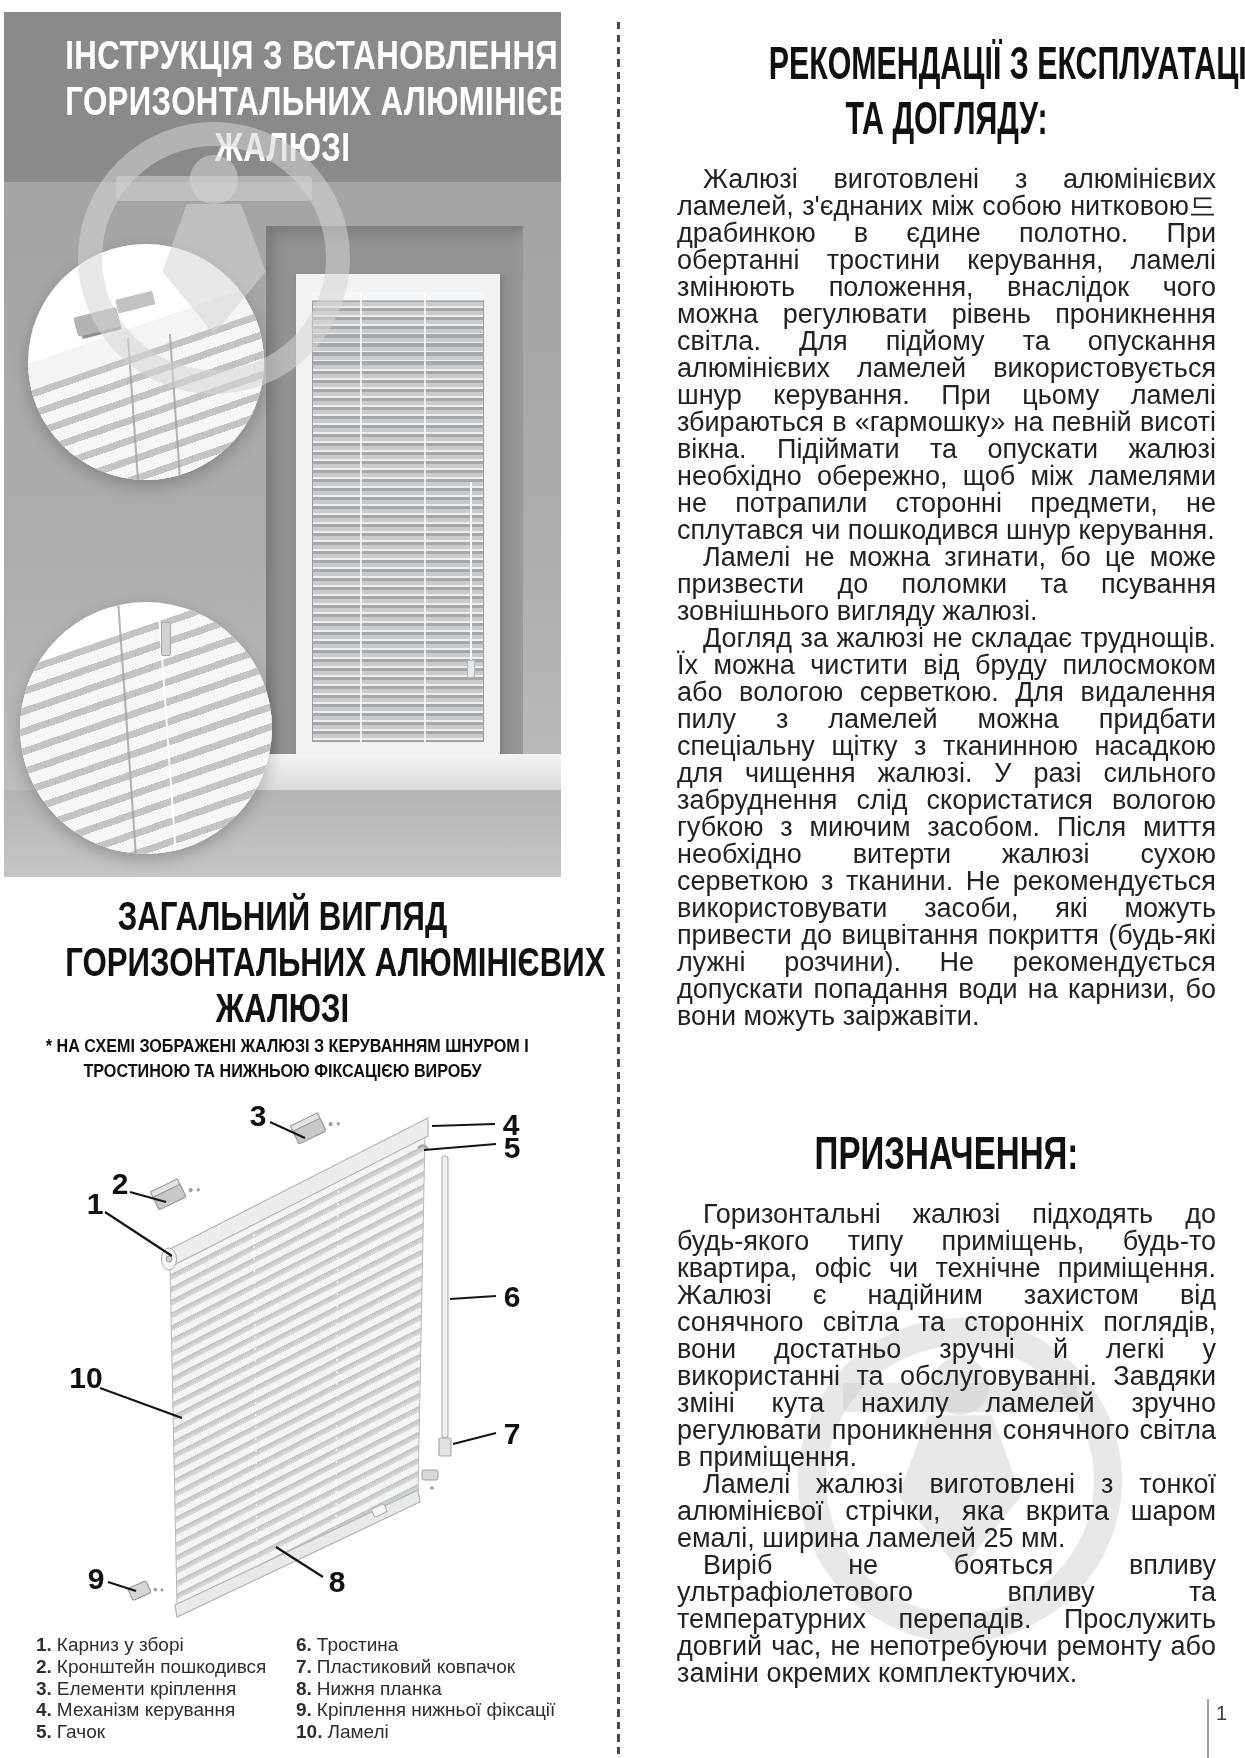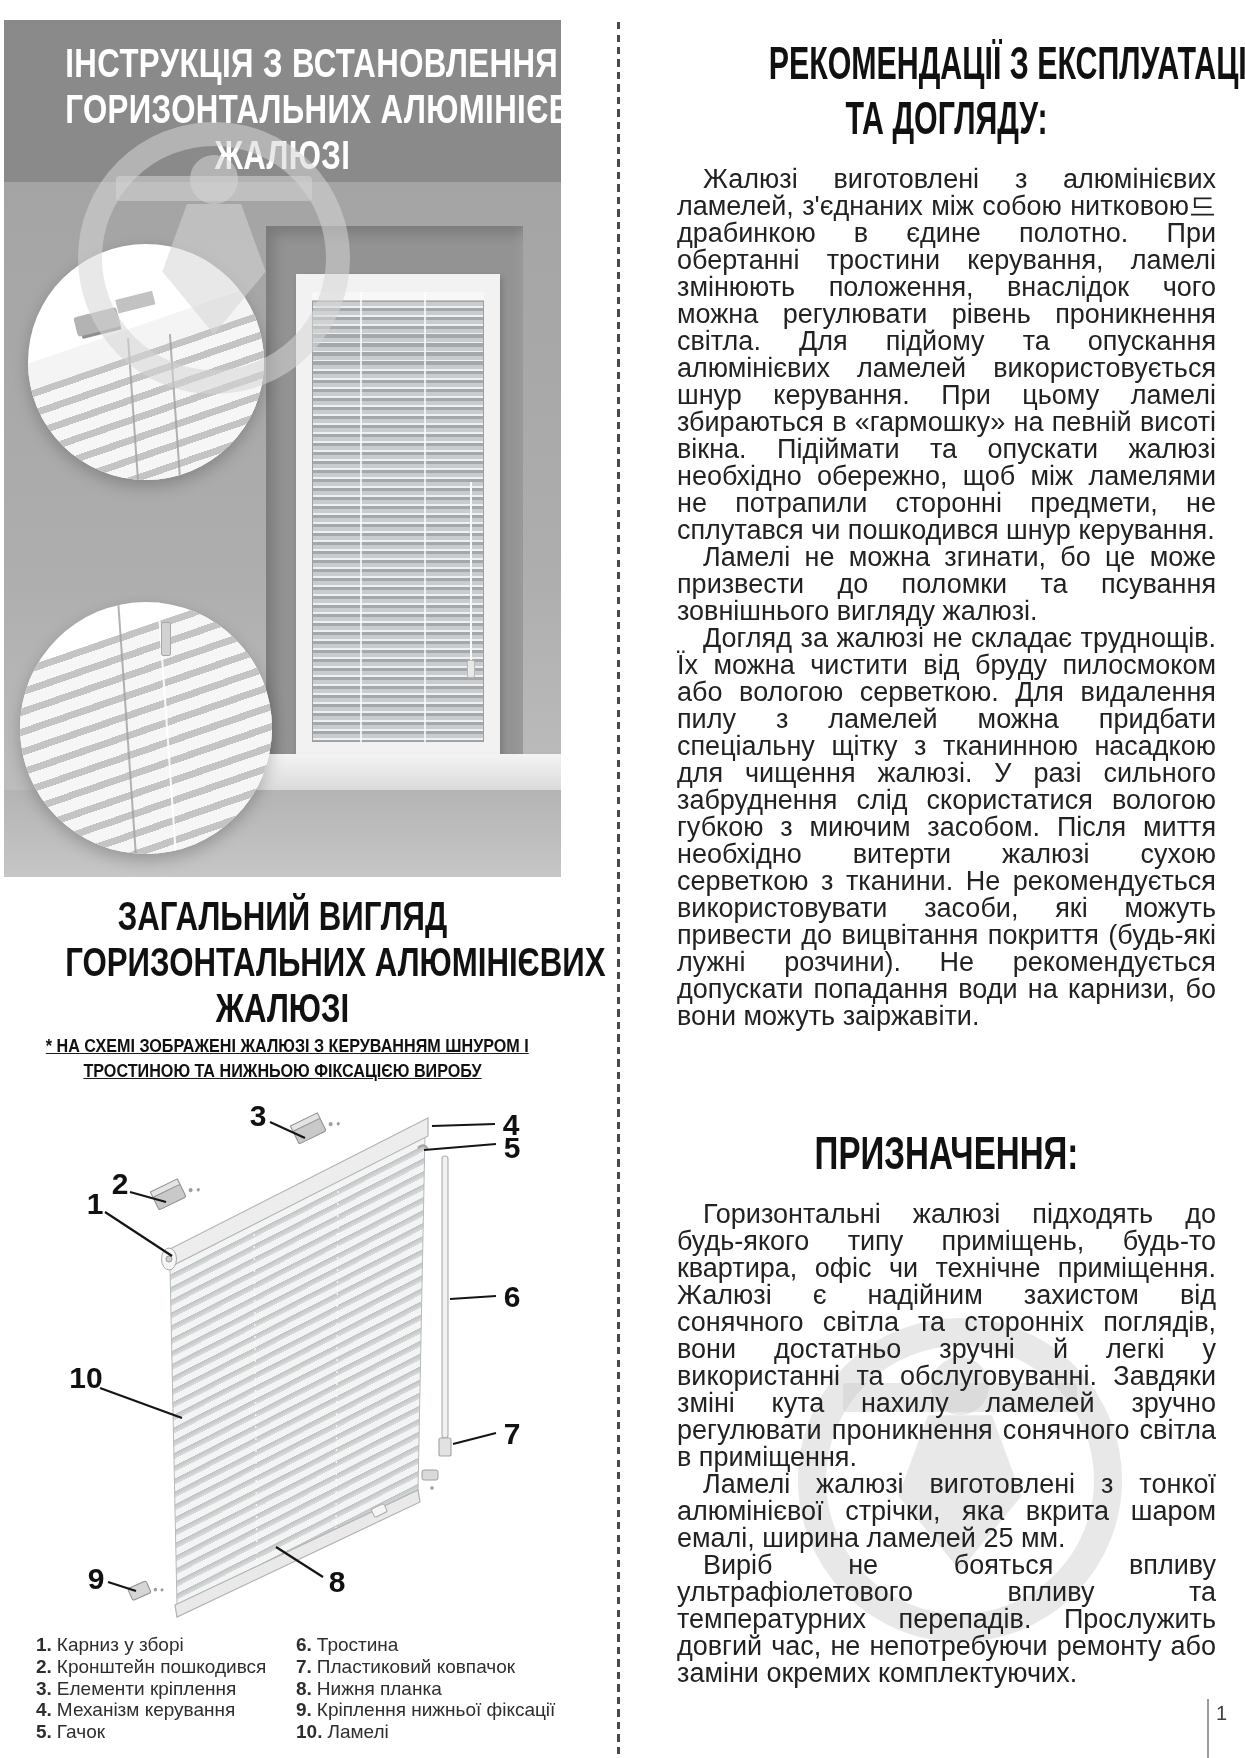--- a/index.html
+++ b/index.html
@@ -7,21 +7,21 @@
   .page {
     position:relative; width:1245px; height:1758px; margin:0 auto;
     background:#ffffff; overflow:hidden;
     font-family:"Liberation Sans", sans-serif; color:#1d1d1d;
   }
   
   .cond { font-weight:700; white-space:nowrap; text-align:center; }
   .cond > div { transform-origin:50% 50%; }
   
   .header-block {
-    position:absolute; left:4px; top:20px; width:557px; height:178px;
+    position:absolute; left:4px; top:12px; width:557px; height:178px;
     background:#8a8a8a; display:flex; flex-direction:column; justify-content:center;
   }
   .header-block .hline {
     color:#ffffff; font-weight:700; font-size:40px; line-height:46px;
     white-space:nowrap; text-align:center; transform:scaleX(0.78); letter-spacing:0.5px;
   }
   .photo {
     position:absolute; left:4px; top:182px; width:557px; height:695px; overflow:hidden;
     background:linear-gradient(180deg,#a4a4a4 0%, #adadad 55%, #bdbdbd 88%, #c3c3c3 100%);
   }
@@ -85,21 +85,21 @@
               clip-path:polygon(24% 0,76% 0,100% 52%,50% 100%,0 52%); }
   .wm-top  { left:78px; top:122px; width:272px; height:272px; z-index:6; }
   .wm-top .ring { border:24px solid rgba(214,214,214,0.55); }
   .wm-top .bar, .wm-top .head, .wm-top .stem { background:rgba(214,214,214,0.55); }
   .wm-bottom { left:798px; top:1318px; width:324px; height:324px; z-index:1; }
   .wm-bottom .ring { border:28px solid rgba(204,204,204,0.45); }
   .wm-bottom .bar, .wm-bottom .head, .wm-bottom .stem { background:rgba(204,204,204,0.45); }
   
   .overview { position:absolute; left:4px; top:893px; width:557px; }
   .overview .hline { font-weight:700; font-size:40px; line-height:46px; white-space:nowrap; text-align:center; transform:scaleX(0.78); color:#111; }
-  .note { position:absolute; left:4px; top:1033px; width:557px;text-decoration:underline; }
+  .note { position:absolute; left:4px; top:1033px; width:557px; }
   .note .nline { font-weight:700; font-size:19px; line-height:25px; white-space:nowrap; text-align:center; transform:scaleX(0.85); color:#111; }
   
   .diagram { position:absolute; left:20px; top:1086px; width:560px; height:545px; }
   
   .legend { position:absolute; left:36px; top:1634px; width:580px; display:flex; font-size:19px; line-height:21.8px; color:#2e2e2e; }
   .legend ul { list-style:none; }
   .legend .col1 { width:260px; }
   .legend .lnum { font-weight:700; margin-right:5px; }
   .legend li { white-space:nowrap; }
   

